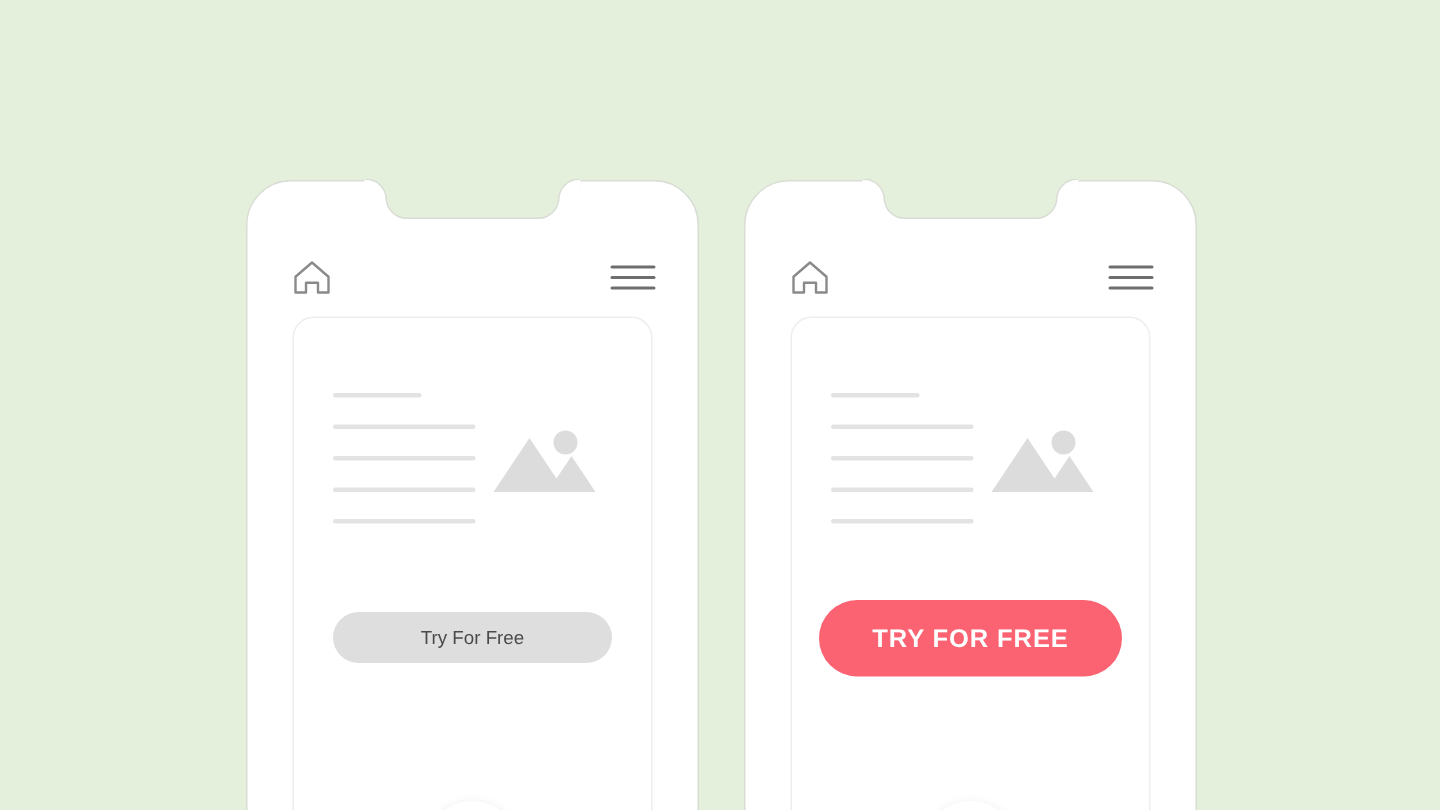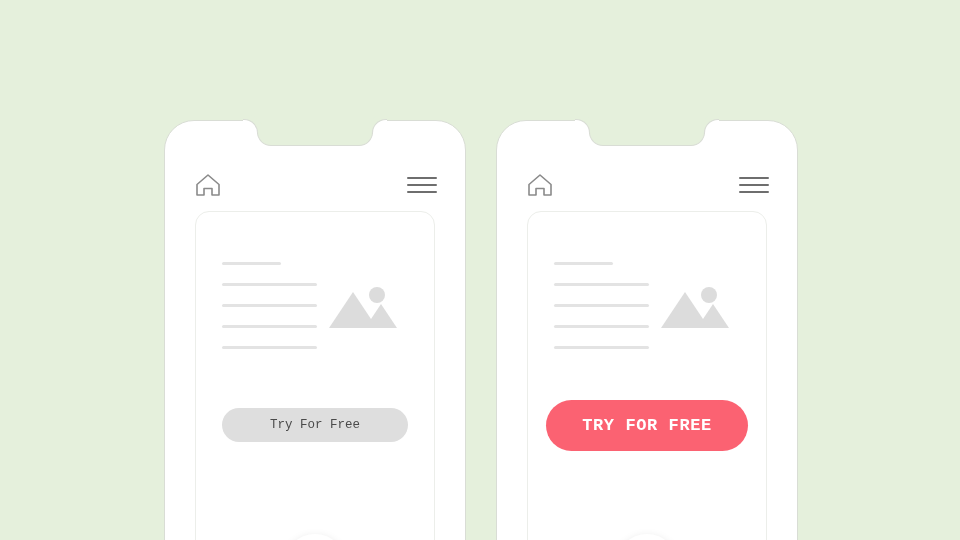--- a/index.html
+++ b/index.html
@@ -108,21 +108,21 @@
 
   
   .cta{
     position:absolute;
     left:26px; right:26px;
     border:none;
     cursor:pointer;
     display:flex;
     align-items:center;
     justify-content:center;
-    font-family:Liberation Mono, monospace;
+    font-family:Liberation Sans, sans-serif;
   }
   .cta-plain{
     top:196px;
     height:34px;
     border-radius:17px;
     background:#dedede;
     color:#4a4a4a;
     font-size:12.5px;
     font-weight:400;
   }

